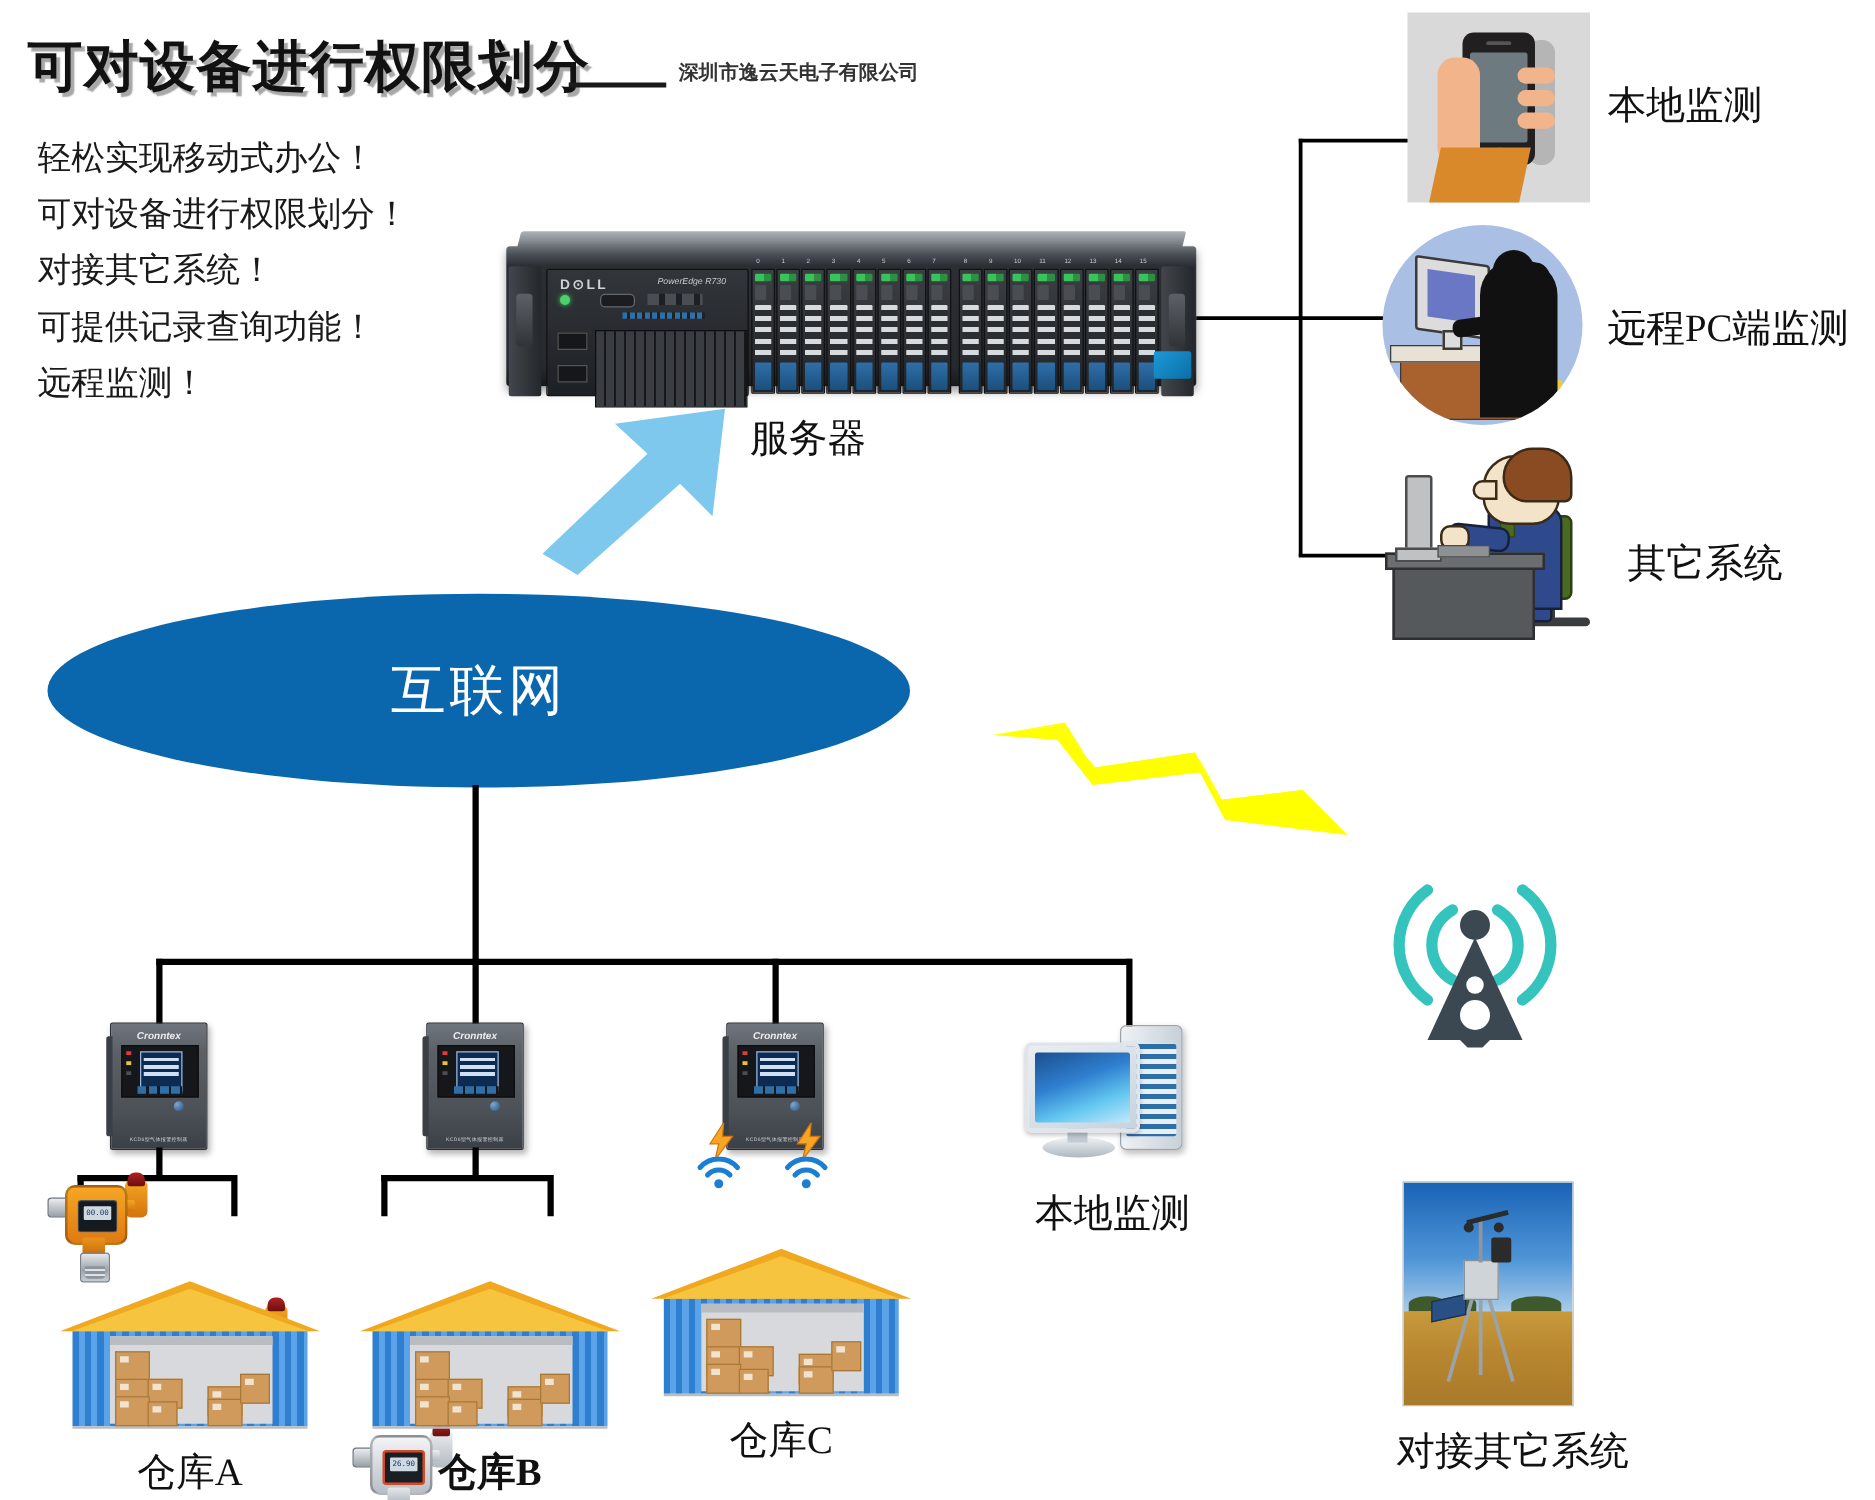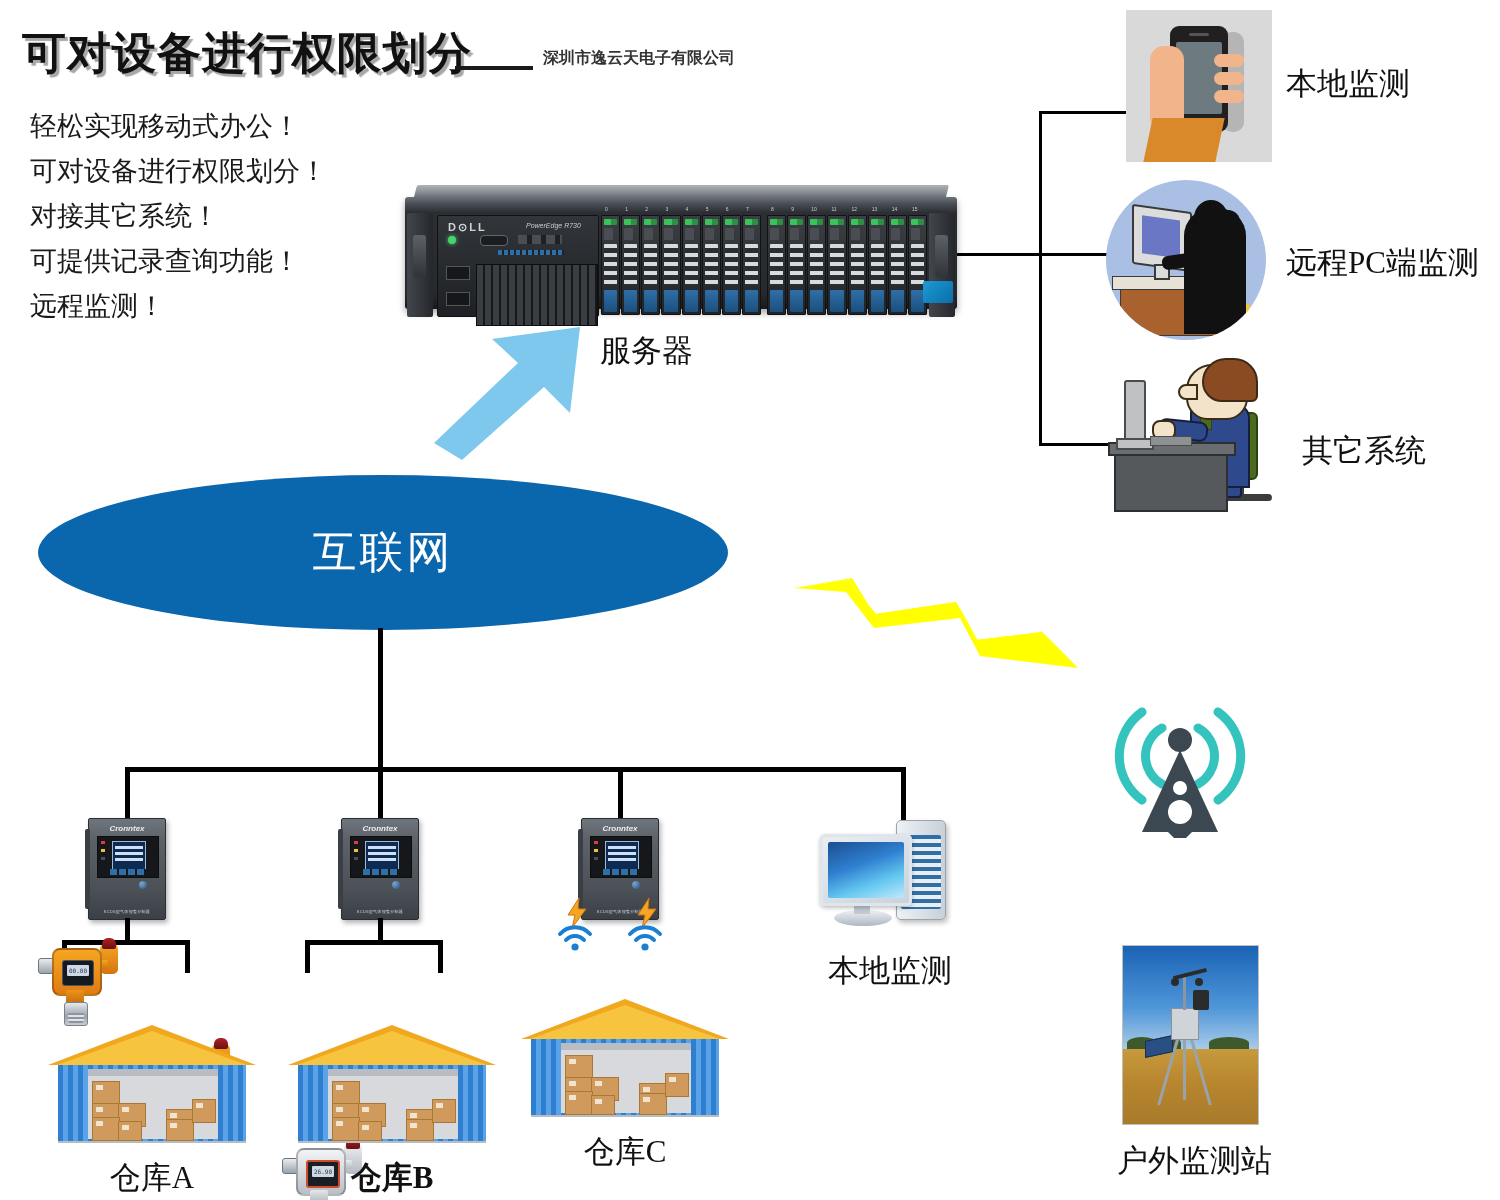--- a/index.html
+++ b/index.html
@@ -710,13 +710,13 @@
   <div class="od-leg" style="left:66px;top:90px;height:72px;transform:rotate(-16deg);"></div>
   <div class="od-leg" style="left:60px;top:90px;height:64px;"></div>
   <div class="od-panel"></div>
   <div class="od-box"></div>
   <div class="od-mast"></div>
   <div class="od-sensor"></div>
   <div class="od-vane"></div>
   <div class="od-cup" style="left:48px;"></div>
   <div class="od-cup" style="left:72px;"></div>
 </div>
-<div class="abs node-label" style="left:1117px;top:1140px;">户外监测站</div>
+<div class="abs node-label" style="left:1117px;top:1140px;">对接其它系统</div>
 
 </body></html>

